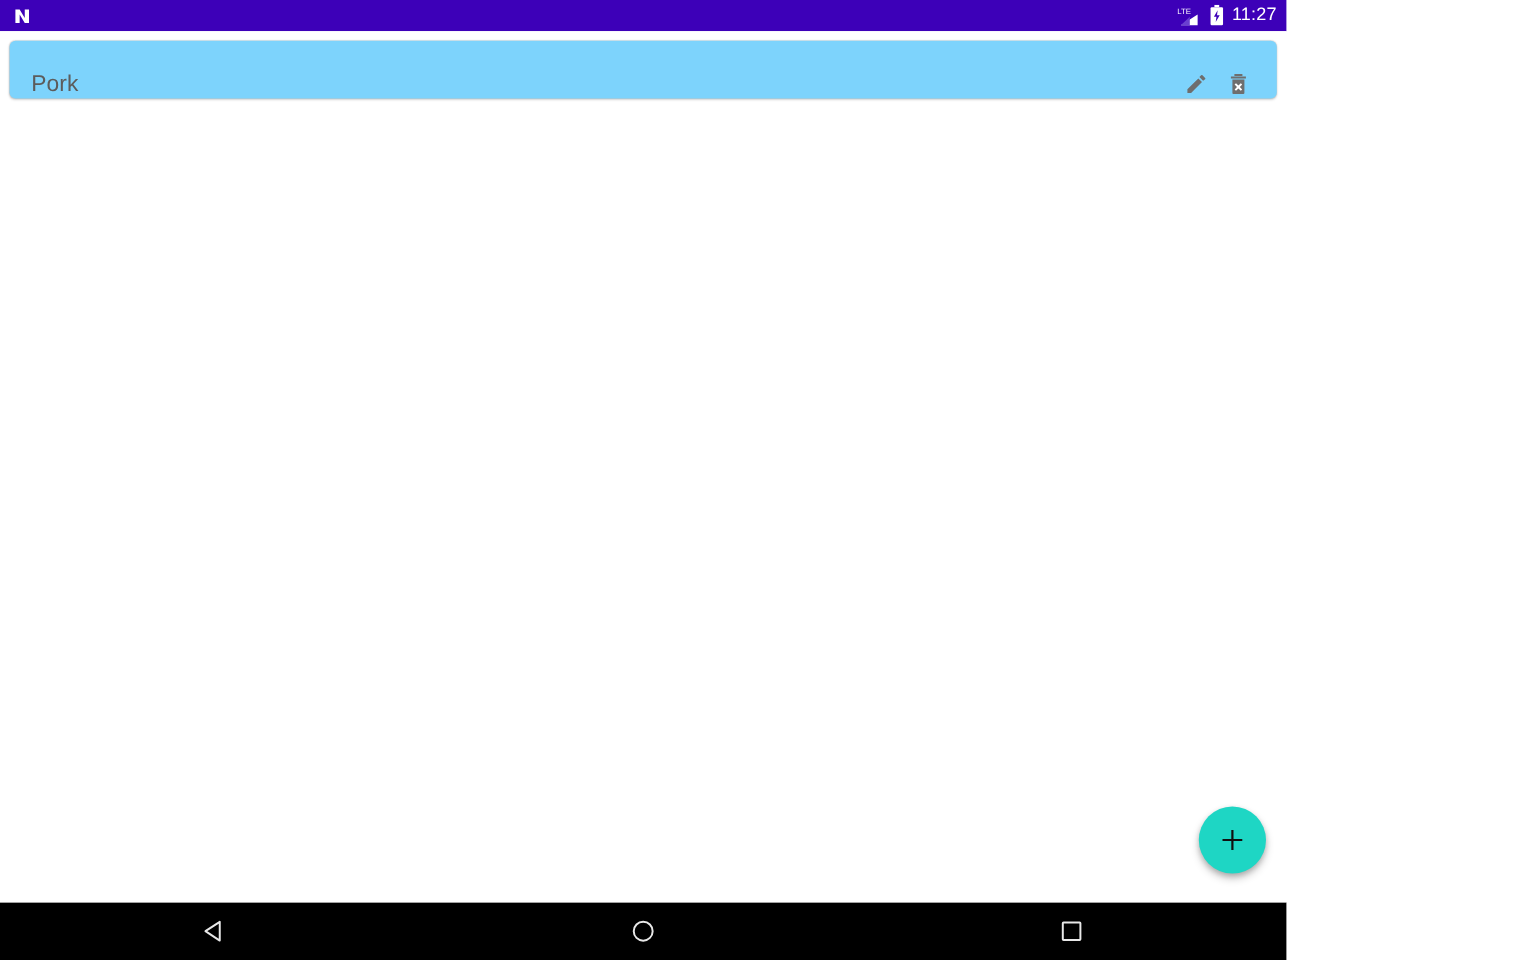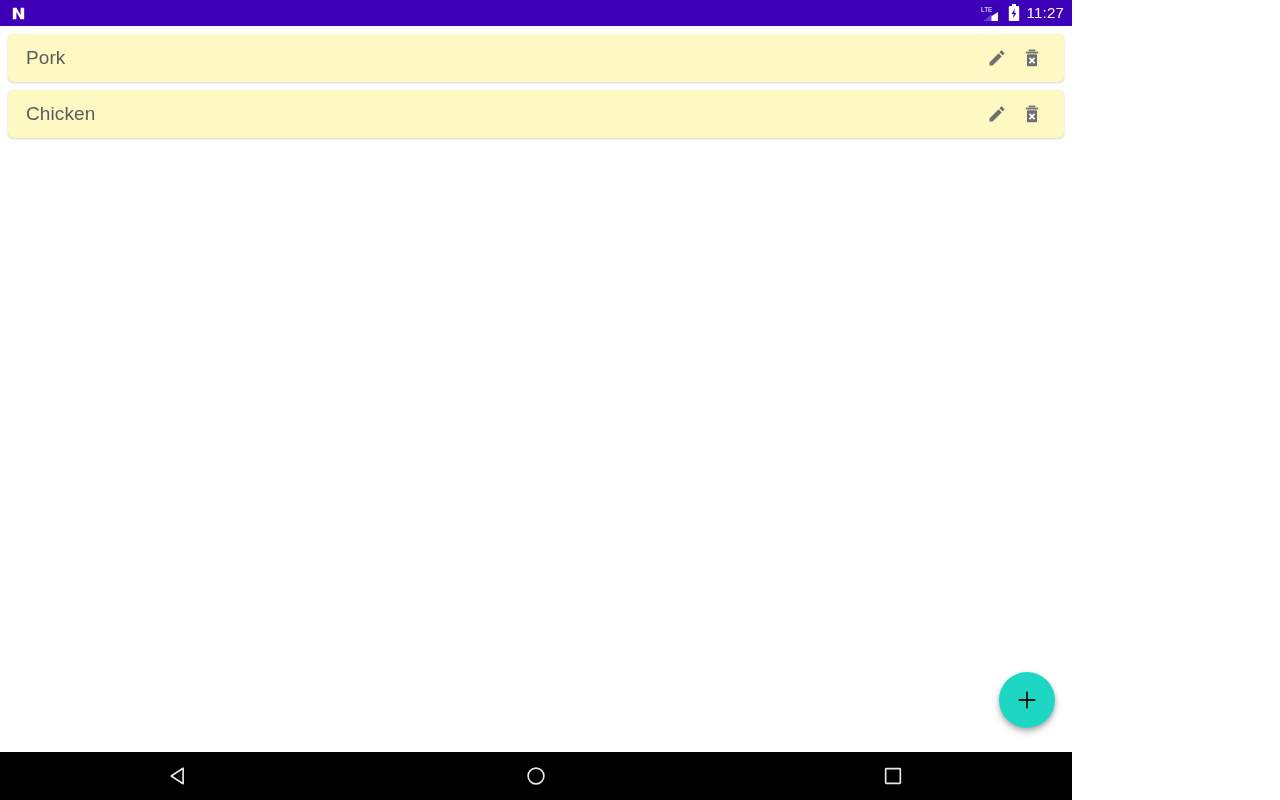--- a/index.html
+++ b/index.html
@@ -88,25 +88,25 @@
     position: relative;
     background: #ffffff;
     padding-top: 8px;
     overflow: hidden;
   }
 
   .list-card {
     position: relative;
     margin: 0 8px 8px 8px;
     height: 48px;
-    background: #fef9c3;
+    background: #7dd3fc;
     border-radius: 5px;
     box-shadow: 0 1px 2px rgba(0,0,0,0.16), 0 0 1px rgba(0,0,0,0.12);
     display: flex;
-    align-items: center;
+    align-items: flex-end;
     padding: 0 10px 0 18px;
     cursor: pointer;
   }
   .list-card-label {
     flex: 1 1 auto;
     font-size: 19px;
     color: #5c5c5c;
     letter-spacing: 0.1px;
   }
   .row-actions {
@@ -200,38 +200,20 @@
           <svg width="20" height="20" viewBox="0 0 24 24">
             <rect x="8" y="2" width="8" height="2" fill="#6e6e6e"></rect>
             <rect x="4.5" y="4.5" width="15" height="2" fill="#6e6e6e"></rect>
             <path d="M6 7.5 H18 V21 a1 1 0 0 1-1 1 H7 a1 1 0 0 1-1-1 Z" fill="#6e6e6e"></path>
             <path d="M9.6 11.2 L12 13.6 L14.4 11.2 L15.8 12.6 L13.4 15 L15.8 17.4 L14.4 18.8 L12 16.4 L9.6 18.8 L8.2 17.4 L10.6 15 L8.2 12.6 Z" fill="#ffffff"></path>
           </svg>
         </div>
       </div>
     </div>
 
-    <div class="list-card">
-      <span class="list-card-label">Chicken</span>
-      <div class="row-actions">
-        <div class="icon-btn">
-          <svg width="20" height="20" viewBox="0 0 24 24">
-            <path d="M3 17.3 V21 H6.7 L17.6 10.1 L13.9 6.4 Z M20.7 7.3 a1 1 0 0 0 0-1.4 L18.1 3.3 a1 1 0 0 0-1.4 0 L15 5 L18.7 8.7 Z" fill="#6e6e6e"></path>
-          </svg>
-        </div>
-        <div class="icon-btn">
-          <svg width="20" height="20" viewBox="0 0 24 24">
-            <rect x="8" y="2" width="8" height="2" fill="#6e6e6e"></rect>
-            <rect x="4.5" y="4.5" width="15" height="2" fill="#6e6e6e"></rect>
-            <path d="M6 7.5 H18 V21 a1 1 0 0 1-1 1 H7 a1 1 0 0 1-1-1 Z" fill="#6e6e6e"></path>
-            <path d="M9.6 11.2 L12 13.6 L14.4 11.2 L15.8 12.6 L13.4 15 L15.8 17.4 L14.4 18.8 L12 16.4 L9.6 18.8 L8.2 17.4 L10.6 15 L8.2 12.6 Z" fill="#ffffff"></path>
-          </svg>
-        </div>
-      </div>
-    </div>
 
     <button class="fab">
       <svg width="22" height="22" viewBox="0 0 24 24">
         <path d="M11 3 H13 V11 H21 V13 H13 V21 H11 V13 H3 V11 H11 Z" fill="#111111"></path>
       </svg>
     </button>
 
   </div>
 
   <div class="nav-bar">

